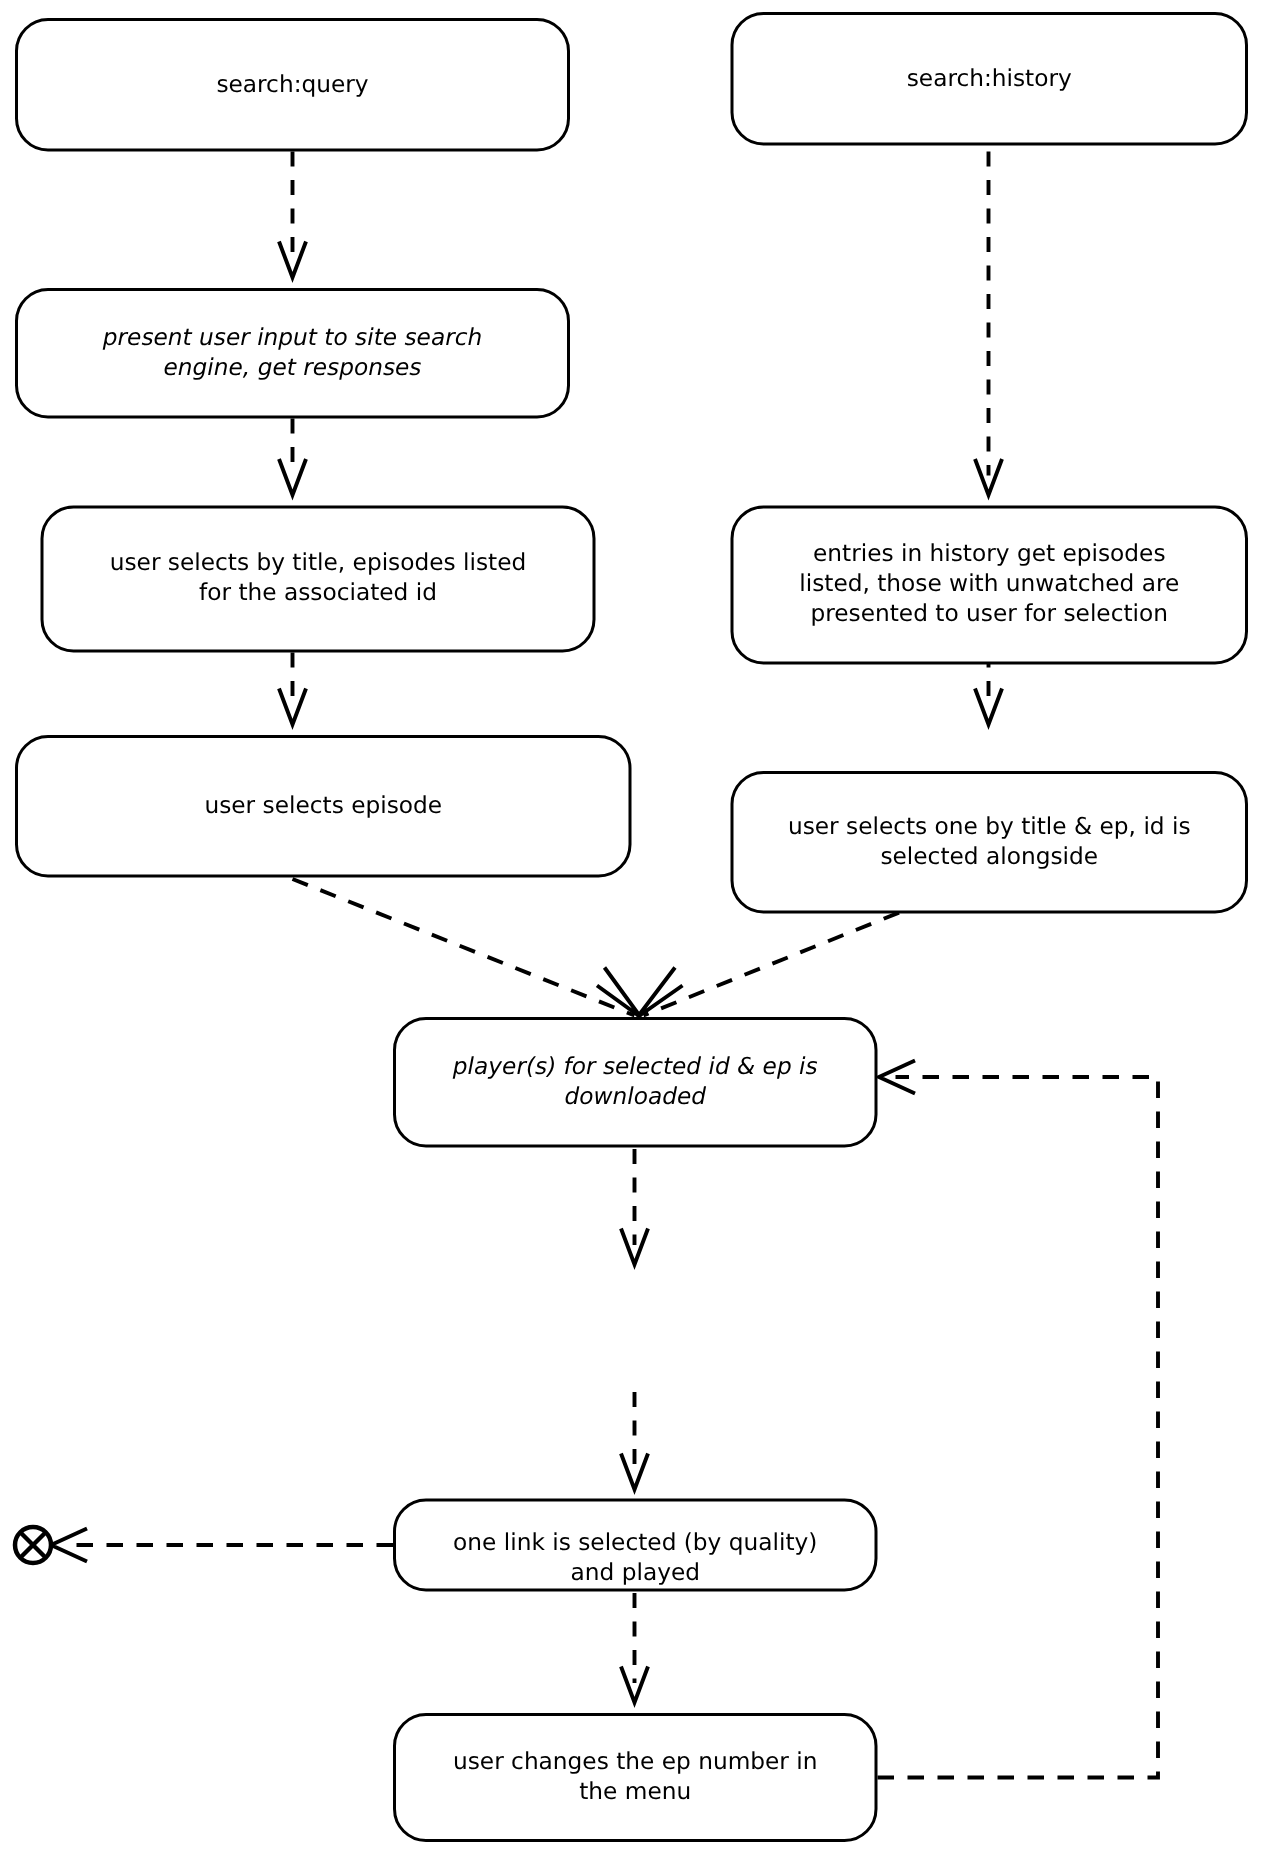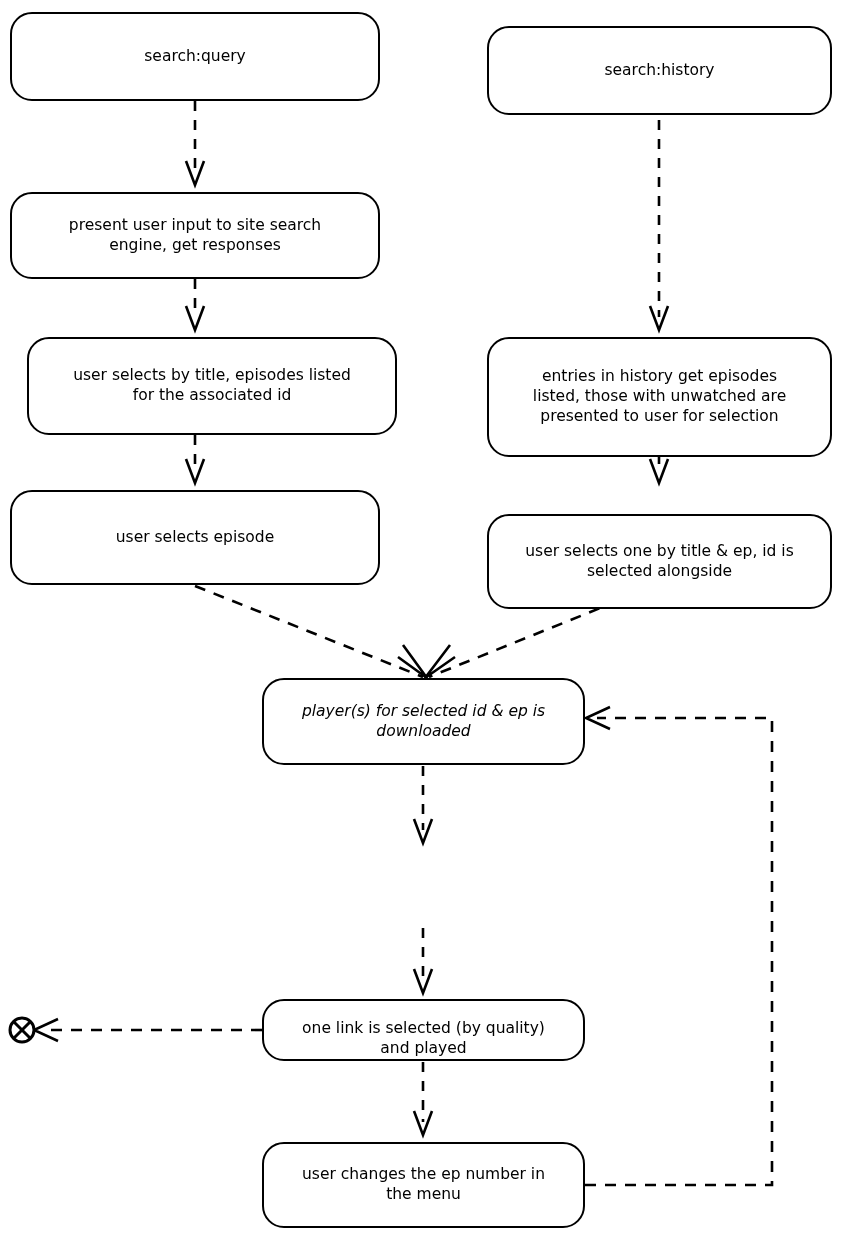--- a/index.html
+++ b/index.html
@@ -116,41 +116,41 @@
       <circle cx="22" cy="1030" r="12" fill="#fff" stroke="#000" stroke-width="3"></circle>
       <line x1="13.5" y1="1021.5" x2="30.5" y2="1038.5" stroke="#000" stroke-width="3"></line>
       <line x1="30.5" y1="1021.5" x2="13.5" y2="1038.5" stroke="#000" stroke-width="3"></line>
     </g>
   </svg>
 
   <div class="node" style="left:10px; top:12px; width:370px; height:89px;">
     <span class="node-label">search:query</span>
   </div>
 
-  <div class="node" style="left:487px; top:26px; width:345px; height:89px;">
+  <div class="node" style="left:487px; top:8px; width:345px; height:89px;">
     <span class="node-label">search:history</span>
   </div>
 
-  <div class="node" style="left:10px; top:192px; width:370px; height:87px;">
+  <div class="node" style="left:10px; top:192px; width:370px; height:87px;font-style:italic;">
     <span class="node-label">present user input to site search
 engine, get responses</span>
   </div>
 
   <div class="node" style="left:10px; top:337px; width:370px; height:98px;margin-left:17px;">
     <span class="node-label">user selects by title, episodes listed
 for the associated id</span>
   </div>
 
-  <div class="node" style="left:487px; top:337px; width:345px; height:120px;">
+  <div class="node" style="left:487px; top:337px; width:345px; height:106px;">
     <span class="node-label">entries in history get episodes
 listed, those with unwatched are
 presented to user for selection</span>
   </div>
 
-  <div class="node" style="left:10px; top:490px; width:370px; height:95px;">
+  <div class="node" style="left:10px; top:490px; width:411px; height:95px;">
     <span class="node-label">user selects episode</span>
   </div>
 
   <div class="node" style="left:487px; top:490px; width:345px; height:95px;margin-top:24px;">
     <span class="node-label">user selects one by title &amp; ep, id is
 selected alongside</span>
   </div>
 
   <div class="node" style="left:262px; top:678px; width:323px; height:87px;font-style:italic;">
     <span class="node-label">player(s) for selected id &amp; ep is

